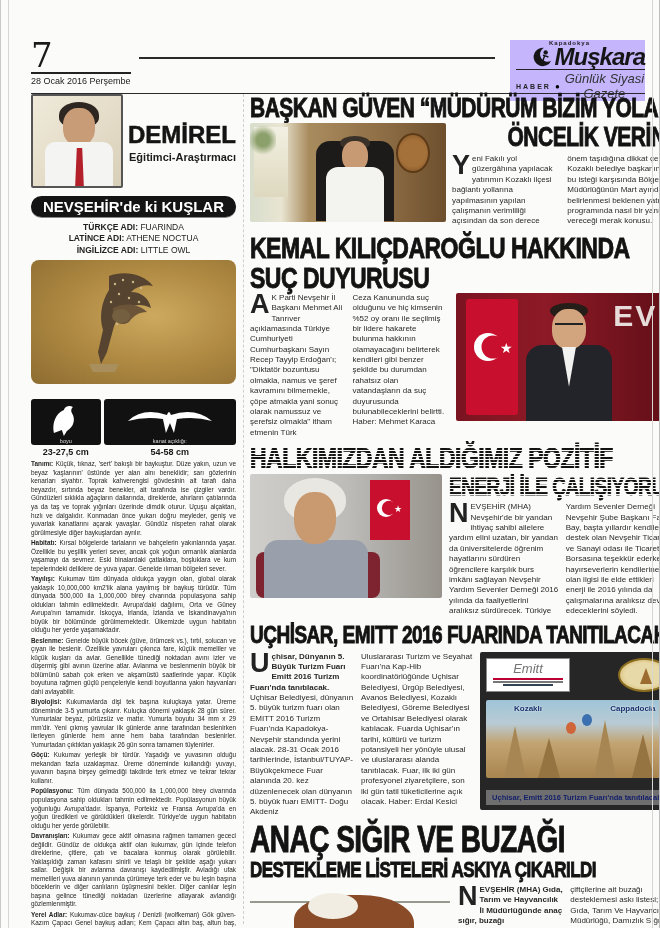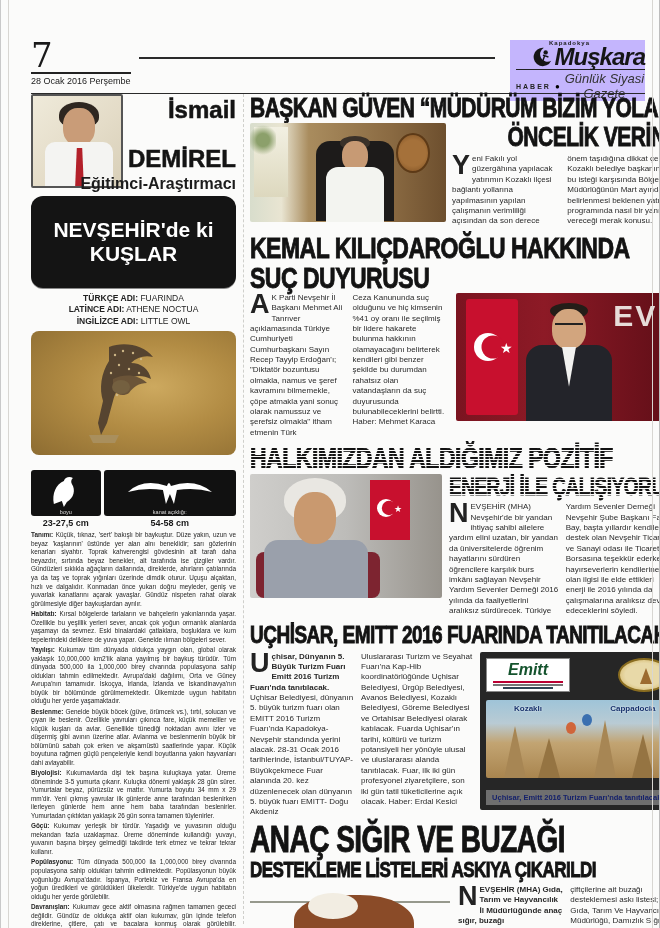--- a/index.html
+++ b/index.html
@@ -37,23 +37,23 @@
   
   .author-card { height:97px; position:relative; margin-bottom:5px; }
   .author-photo { position:absolute; left:0; top:0; width:92px; height:94px; border:2px solid #555; background:linear-gradient(135deg,#efeada 0%, #e4dcc8 55%, #d8cfb8 100%); border-radius:2px; overflow:hidden; }
   .ap-hair { position:absolute; left:26px; top:6px; width:40px; height:26px; background:#2e2620; border-radius:50% 50% 40% 40%; }
   .ap-face { position:absolute; left:30px; top:12px; width:32px; height:38px; background:#c99c78; border-radius:45%; }
   .ap-shirt { position:absolute; left:12px; top:46px; width:68px; height:48px; background:#f4f4f2; border-radius:10px 10px 0 0; }
   .ap-tie { position:absolute; left:42px; top:52px; width:9px; height:42px; background:#b3202a; clip-path:polygon(20% 0,80% 0,100% 100%,0 100%); }
   .author-name { position:absolute; right:0; top:4px; text-align:right; }
   .author-first { font-size:24px; font-weight:bold; color:#141414; line-height:1; -webkit-text-stroke:0.5px #141414; }
   .author-last { font-size:24px; font-weight:bold; color:#141414; line-height:1.05;margin-top:24px; -webkit-text-stroke:0.5px #141414; }
-  .author-title { font-size:16px; font-weight:bold; color:#1c1c1c; margin-top:4px; }
-
-  .bird-banner { background:#141414; color:#fff; border-radius:12px; text-align:center; font-size:21px; font-weight:bold; padding:22px 2px; box-shadow:0 1px 0 #888; margin-bottom:5px; }
+  .author-title { font-size:11px; font-weight:bold; color:#1c1c1c; margin-top:4px; }
+
+  .bird-banner { background:#141414; color:#fff; border-radius:12px; text-align:center; font-size:15px; font-weight:bold; padding:2px 2px; box-shadow:0 1px 0 #888; margin-bottom:5px; }
   .bird-info { text-align:center; font-size:8.5px; color:#222; line-height:1.35; margin-bottom:4px; }
   .bird-info b { font-weight:bold; }
 
   .owl-photo { position:relative; height:124px; border-radius:8px; overflow:hidden; background:radial-gradient(ellipse at 60% 45%, #cda95f 0%, #b28c44 45%, #8d6c31 100%); margin-bottom:4px; }
   .owl-svg { position:absolute; left:18px; top:8px; width:150px; height:108px; }
 
   .measures { display:flex; gap:3px; margin-bottom:3px;margin-top:15px; }
   .m-col { display:flex; flex-direction:column; align-items:center; }
   .m-col.small { flex:1; } .m-col.wide { flex:1.9; }
   .m-box { background:#111; border-radius:3px; width:100%; height:46px; position:relative; display:flex; align-items:center; justify-content:center; }
@@ -128,21 +128,21 @@
 
   
   .a4 { margin-bottom:4px; }
   .a4 .hline { height:27px; }
   .a4-row { display:flex; gap:7px; margin-top:3px; }
   .a4-c1 { width:104px; flex:0 0 104px; }
   .a4-c2 { width:112px; flex:0 0 112px; }
   .figure4 { flex:1; height:158px; background:#262626; border-radius:2px; position:relative; overflow:hidden; padding:6px; }
   .f4-top { display:flex; justify-content:space-between; align-items:flex-start; }
   .f4-emitt { background:#fff; border:1px solid #888; width:84px; height:34px; text-align:center; padding-top:2px; }
-  .f4-emitt .em { color:#14532d; font-weight:bold; font-size:16px; font-style:italic; }
+  .f4-emitt .em { color:#737373; font-weight:normal; font-size:13px; font-style:italic; }
   .f4-emitt .bars { margin:2px auto 0; width:70px; }
   .f4-emitt .bars div { height:2px; background:#b03; margin-bottom:1px; }
   .f4-emitt .bars div:nth-child(2){ background:#777; }
   .f4-emitt .bars div:nth-child(3){ background:#345; width:50px; margin:0 auto; }
   .f4-oval { width:52px; height:34px; background:radial-gradient(ellipse,#e8d9a8 55%,#caa84f 100%); border-radius:50%; border:2px solid #8a6d20; position:relative; }
   .f4-oval::after { content:""; position:absolute; left:20px; top:8px; width:0; height:0; border-left:6px solid transparent; border-right:6px solid transparent; border-bottom:16px solid #9c6b2f; }
   .f4-pano { position:absolute; left:6px; right:6px; top:48px; height:78px; border-radius:2px; overflow:hidden;
              background:linear-gradient(180deg,#9fc4d8 0%, #b9cbd4 30%, #c2a472 55%, #a9854f 100%); }
   .f4-chim { position:absolute; bottom:0; width:0; height:0; border-left:11px solid transparent; border-right:11px solid transparent; border-bottom:52px solid #b08d58; filter:brightness(0.95); }
   .f4-chim.c2 { border-bottom-color:#9d7a46; }
@@ -196,21 +196,20 @@
     <div class="sidebar">
 
       <div class="author-card">
         <div class="author-photo">
           <div class="ap-hair"></div>
           <div class="ap-face"></div>
           <div class="ap-shirt"></div>
           <div class="ap-tie"></div>
         </div>
         <div class="author-name">
-          <div class="author-first">İsmail</div>
           <div class="author-last">DEMİREL</div>
           <div class="author-title">Eğitimci-Araştırmacı</div>
         </div>
       </div>
 
       <div class="bird-banner">NEVŞEHİR'de ki KUŞLAR</div>
 
       <div class="bird-info">
         <div><b>TÜRKÇE ADI:</b> <span>FUARINDA</span></div>
         <div><b>LATİNCE ADI:</b> <span>ATHENE NOCTUA</span></div>
@@ -295,21 +294,21 @@
           </div>
         </div>
       </div>
 
       <div class="a2">
         <div class="hl-row hline1"><span class="hl" style="font-size:23px;">KEMAL KILIÇDAROĞLU HAKKINDA</span></div>
         <div class="hl-row hline2"><span class="hl" style="font-size:23px;">SUÇ DUYURUSU</span></div>
         <div class="a2-row">
           <div class="a2-cols cols">
             <div class="coltext"><span class="dropcap">A</span><span>K Parti Nevşehir İl Başkanı Mehmet Ali Tanrıver açıklamasında Türkiye Cumhuriyeti Cumhurbaşkanı Sayın Recep Tayyip Erdoğan'ı; "Diktatör bozuntusu olmakla, namus ve şeref kavramını bilmemekle, çöpe atmakla yani sonuç olarak namussuz ve şerefsiz olmakla" itham etmenin Türk</span></div>
-            <div class="coltext"><span>Ceza Kanununda suç olduğunu ve hiç kimsenin %41 oy oranı ile seçilmiş bir lidere hakarete bulunma hakkının olamayacağını belirterek kendileri gibi benzer şekilde bu durumdan rahatsız olan vatandaşların da suç duyurusunda bulunabileceklerini belirtti. Haber: Mehmet Karaca</span></div>
+            <div class="coltext"><span>Ceza Kanununda suç olduğunu ve hiç kimsenin %52 oy oranı ile seçilmiş bir lidere hakarete bulunma hakkının olamayacağını belirterek kendileri gibi benzer şekilde bu durumdan rahatsız olan vatandaşların da suç duyurusunda bulunabileceklerini belirtti. Haber: Mehmet Karaca</span></div>
           </div>
           <div class="photo2">
             <div class="p2-letters">EVİ</div>
             <div class="p2-flag">
               <svg viewBox="0 0 52 116" style="width:100%;height:100%;">
                 <circle cx="22" cy="48" r="14" fill="#fff"></circle>
                   <circle cx="27" cy="48" r="11.5" fill="#c8102e"></circle>
                 <text x="34" y="54" font-size="14" fill="#fff">★</text>
               </svg>
             </div>

